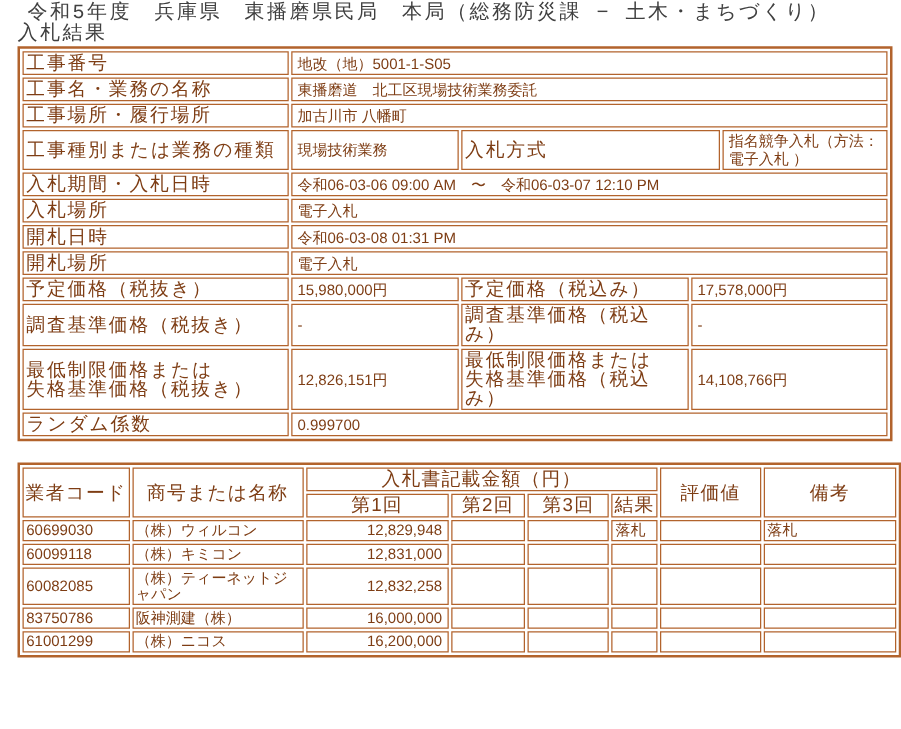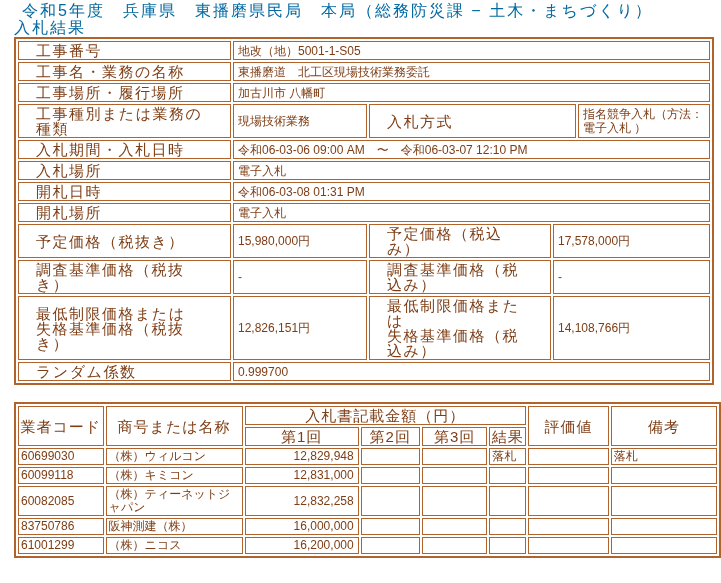--- a/index.html
+++ b/index.html
@@ -8,25 +8,26 @@
     background: #ffffff;
     width: 721px;
     height: 583px;
     overflow: hidden;
     font-family: "Liberation Sans", sans-serif;
     color: #7e3d14;
   }
   .page { padding: 2px 0 0 14px; }
 
   .title-line {
-    color: #0369a1;
+    color: #404040;
     font-size: 16px;
     line-height: 17px;
     letter-spacing: 2px;
     white-space: nowrap;
+    font-family: Liberation Mono, monospace;
   }
   .title-line.indent { padding-left: 8px; }
 
   table.grid {
     border-collapse: separate;
     border-spacing: 2px;
     border: 2px solid #b2632c;
     table-layout: fixed;
     background: #ffffff;
   }
@@ -37,21 +38,21 @@
     background: #ffffff;
     overflow: hidden;
   }
 
   
   #info-table { margin-top: 1px; }
   #info-table td.lbl {
     font-size: 15px;
     line-height: 15px;
     letter-spacing: 1.5px;
-    padding: 1px 17px;
+    padding: 1px 2px;
     white-space: pre-line;
     text-align: left;
   }
   #info-table td.val {
     font-size: 12px;
     line-height: 14px;
     padding: 1px 4px;
     white-space: pre-line;
     text-align: left;
     margin-top: 36px;

